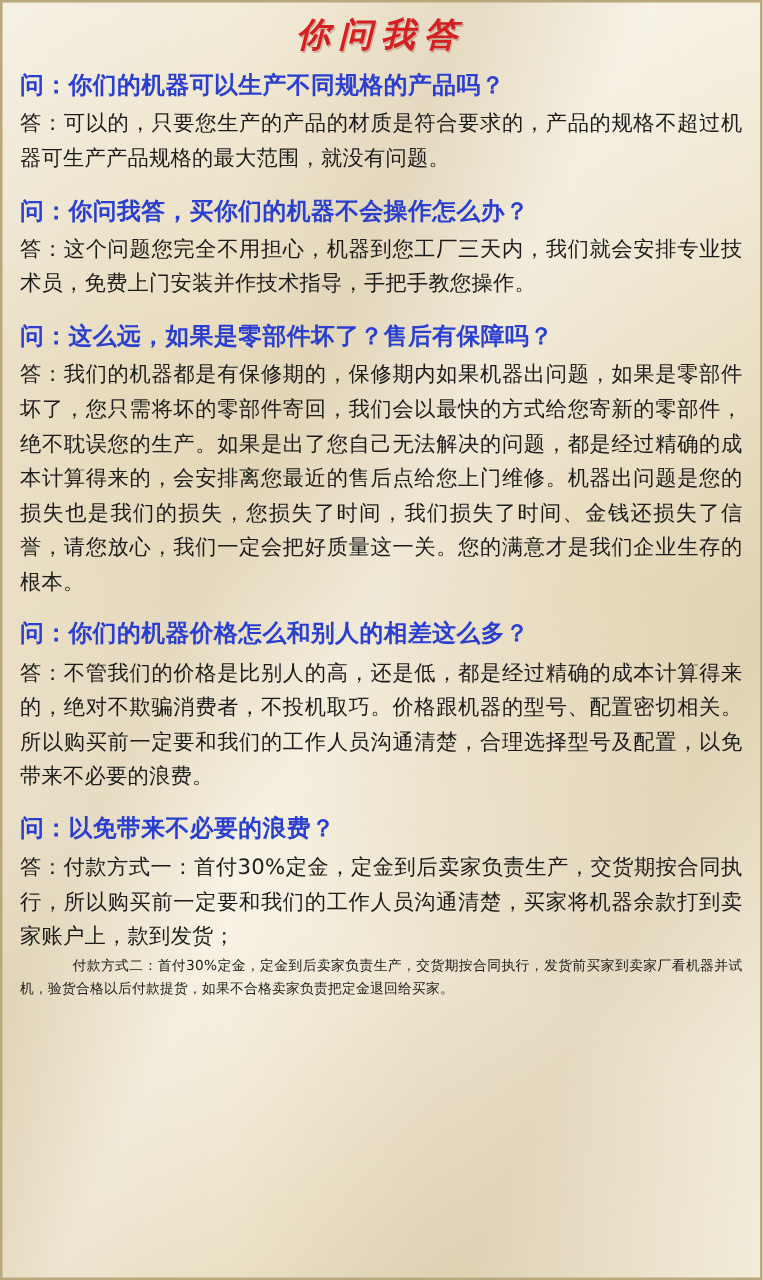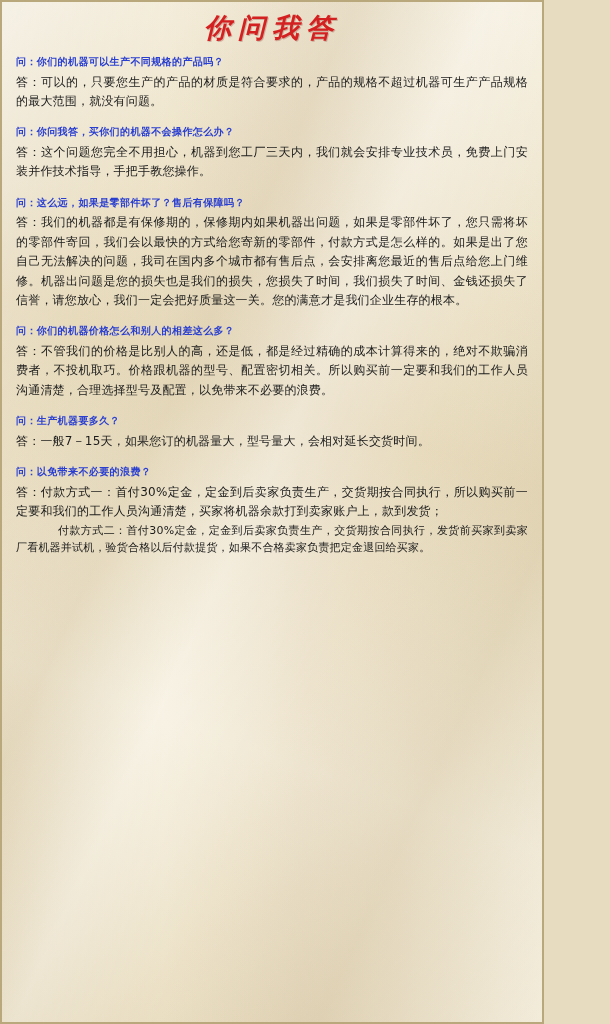--- a/index.html
+++ b/index.html
@@ -8,21 +8,21 @@
   }
   body {
     width: 610px;
     height: 1024px;
     font-family: "DejaVu Sans", sans-serif;
     background-color: #e8dcc0;
     overflow: hidden;
   }
   .page {
     position: relative;
-    width: 544px;
+    width: 610px;
     height: 1024px;
     box-sizing: border-box;
     border: 2px solid #b9a87c;
     background-color: #ece0c4;
     background-image:
       linear-gradient(115deg, rgba(255,255,255,0.55) 0%, rgba(255,255,255,0) 22%,
                       rgba(190,170,130,0.18) 35%, rgba(255,255,255,0.35) 48%,
                       rgba(255,255,255,0) 62%, rgba(190,170,130,0.22) 78%,
                       rgba(255,255,255,0.30) 100%),
       linear-gradient(200deg, rgba(255,255,255,0.35) 0%, rgba(210,190,150,0.18) 40%,
@@ -47,29 +47,29 @@
     text-shadow: 1px 1px 0 rgba(120,20,20,0.25);
   }
   .content {
     padding: 6px 14px 0 14px;
   }
   .qa-block {
     margin-bottom: 13px;
   }
   .question {
     color: #2a3fd0;
-    font-size: 10px;
+    font-size: 19px;
     font-weight: bold;
     line-height: 1.55;
     margin-bottom: 3px;
     letter-spacing: 0.4px;
   }
   .answer {
     color: #1b1b1b;
-    font-size: 12px;
+    font-size: 17px;
     line-height: 1.62;
     text-align: justify;
     letter-spacing: 0.2px;
   }
   .answer-sub {
     color: #1b1b1b;
     font-size: 11px;
     line-height: 1.62;
     text-align: justify;
     letter-spacing: 0.2px;
@@ -92,32 +92,28 @@
       <div class="answer">答：可以的，只要您生产的产品的材质是符合要求的，产品的规格不超过机器可生产产品规格的最大范围，就没有问题。</div>
     </div>
 
     <div class="qa-block">
       <div class="question">问：你问我答，买你们的机器不会操作怎么办？</div>
       <div class="answer">答：这个问题您完全不用担心，机器到您工厂三天内，我们就会安排专业技术员，免费上门安装并作技术指导，手把手教您操作。</div>
     </div>
 
     <div class="qa-block">
       <div class="question">问：这么远，如果是零部件坏了？售后有保障吗？</div>
-      <div class="answer">答：我们的机器都是有保修期的，保修期内如果机器出问题，如果是零部件坏了，您只需将坏的零部件寄回，我们会以最快的方式给您寄新的零部件，付款方式是怎么样的。如果是出了您自己无法解决的问题，我司在国内多个城市都有售后点，会安排离您最近的售后点给您上门维修。机器出问题是您的损失也是我们的损失，您损失了时间，我们损失了时间、金钱还损失了信誉，请您放心，我们一定会把好质量这一关。您的满意才是我们企业生存的根本。</div>
+      <div class="answer">答：我们的机器都是有保修期的，保修期内如果机器出问题，如果是零部件坏了，您只需将坏的零部件寄回，我们会以最快的方式给您寄新的零部件，绝不耽误您的生产。如果是出了您自己无法解决的问题，都是经过精确的成本计算得来的，会安排离您最近的售后点给您上门维修。机器出问题是您的损失也是我们的损失，您损失了时间，我们损失了时间、金钱还损失了信誉，请您放心，我们一定会把好质量这一关。您的满意才是我们企业生存的根本。</div>
     </div>
 
     <div class="qa-block">
       <div class="question">问：你们的机器价格怎么和别人的相差这么多？</div>
       <div class="answer">答：不管我们的价格是比别人的高，还是低，都是经过精确的成本计算得来的，绝对不欺骗消费者，不投机取巧。价格跟机器的型号、配置密切相关。所以购买前一定要和我们的工作人员沟通清楚，合理选择型号及配置，以免带来不必要的浪费。</div>
     </div>
 
-    <div class="qa-block">
-      <div class="question">问：生产机器要多久？</div>
-      <div class="answer">答：一般7－15天，如果您订的机器量大，型号量大，会相对延长交货时间。</div>
-    </div>
 
     <div class="qa-block">
       <div class="question">问：以免带来不必要的浪费？</div>
       <div class="answer">答：付款方式一：首付30%定金，定金到后卖家负责生产，交货期按合同执行，所以购买前一定要和我们的工作人员沟通清楚，买家将机器余款打到卖家账户上，款到发货；</div>
       <div class="answer-sub">付款方式二：首付30%定金，定金到后卖家负责生产，交货期按合同执行，发货前买家到卖家厂看机器并试机，验货合格以后付款提货，如果不合格卖家负责把定金退回给买家。</div>
     </div>
 
   </div>
 </div>
 

